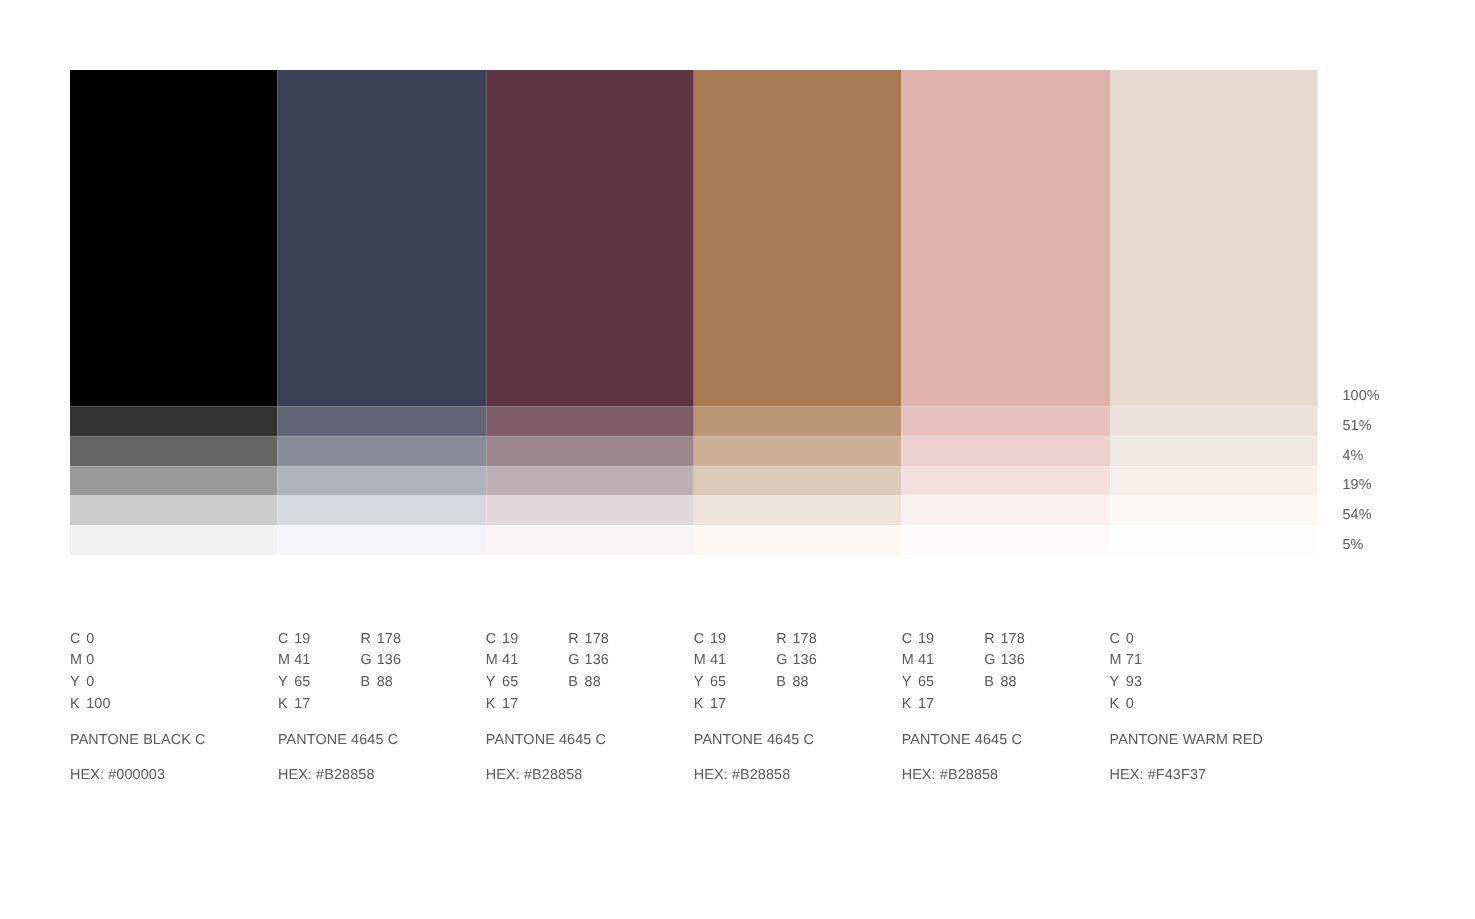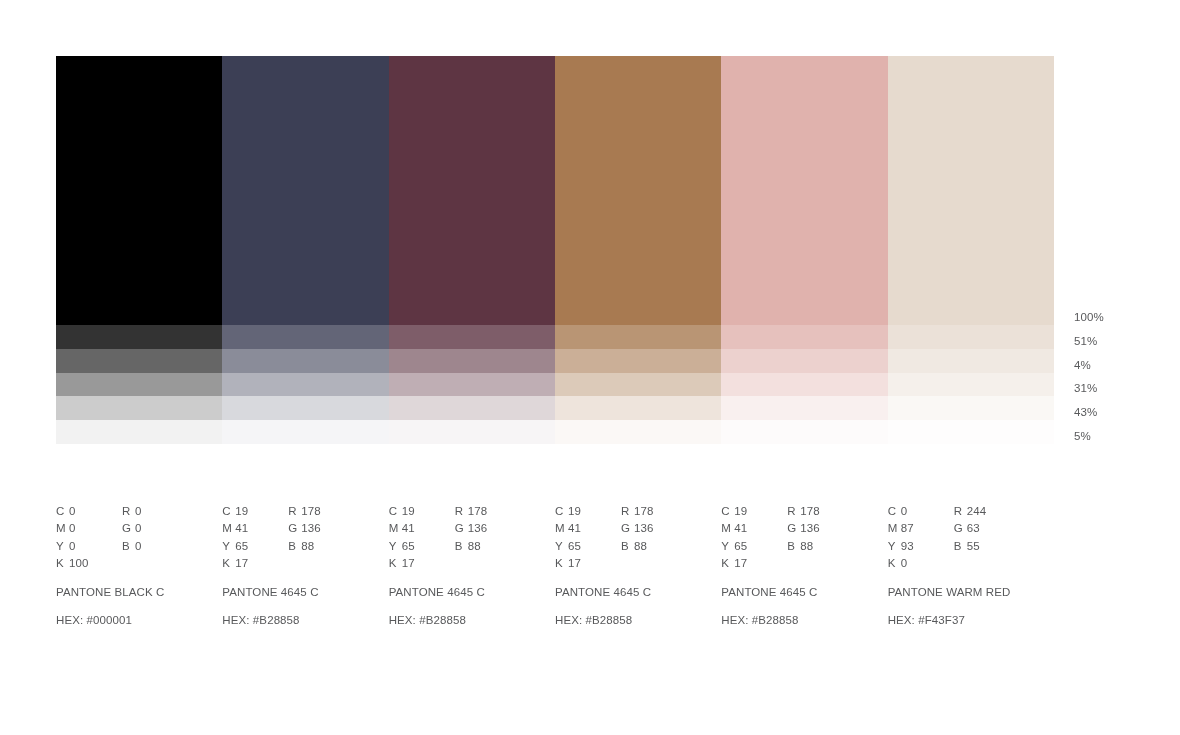--- a/index.html
+++ b/index.html
@@ -145,42 +145,37 @@
       <div class="tint-cell band" style="background: rgb(245, 240, 235);"></div>
       <div class="tint-cell band" style="background: rgb(250, 248, 245);"></div>
       <div class="tint-cell band" style="background: rgb(254, 253, 253);"></div>
     </div>
   </div>
 
 <div id="percent-scale">
     <div class="percent-label">100%</div>
     <div class="percent-label">51%</div>
     <div class="percent-label">4%</div>
-    <div class="percent-label">31%</div>
-    <div class="percent-label">43%</div>
+    <div class="percent-label">19%</div>
+    <div class="percent-label">54%</div>
     <div class="percent-label">5%</div>
   </div>
 
 <div id="spec-row">
     <div class="spec-block">
       <div class="values-grid">
         <div class="cmyk-col">
           <div class="value-line"><span class="value-key">C</span><span>0</span></div>
           <div class="value-line"><span class="value-key">M</span><span>0</span></div>
           <div class="value-line"><span class="value-key">Y</span><span>0</span></div>
           <div class="value-line"><span class="value-key">K</span><span>100</span></div>
         </div>
-        <div class="rgb-col">
-          <div class="value-line"><span class="value-key">R</span><span>0</span></div>
-          <div class="value-line"><span class="value-key">G</span><span>0</span></div>
-          <div class="value-line"><span class="value-key">B</span><span>0</span></div>
-        </div>
       </div>
       <div class="pantone-name">PANTONE BLACK C</div>
-      <div class="hex-value">HEX: #000001</div>
+      <div class="hex-value">HEX: #000003</div>
     </div>
     <div class="spec-block">
       <div class="values-grid">
         <div class="cmyk-col">
           <div class="value-line"><span class="value-key">C</span><span>19</span></div>
           <div class="value-line"><span class="value-key">M</span><span>41</span></div>
           <div class="value-line"><span class="value-key">Y</span><span>65</span></div>
           <div class="value-line"><span class="value-key">K</span><span>17</span></div>
         </div>
         <div class="rgb-col">
@@ -240,26 +235,21 @@
           <div class="value-line"><span class="value-key">B</span><span>88</span></div>
         </div>
       </div>
       <div class="pantone-name">PANTONE 4645 C</div>
       <div class="hex-value">HEX: #B28858</div>
     </div>
     <div class="spec-block">
       <div class="values-grid">
         <div class="cmyk-col">
           <div class="value-line"><span class="value-key">C</span><span>0</span></div>
-          <div class="value-line"><span class="value-key">M</span><span>87</span></div>
+          <div class="value-line"><span class="value-key">M</span><span>71</span></div>
           <div class="value-line"><span class="value-key">Y</span><span>93</span></div>
           <div class="value-line"><span class="value-key">K</span><span>0</span></div>
         </div>
-        <div class="rgb-col">
-          <div class="value-line"><span class="value-key">R</span><span>244</span></div>
-          <div class="value-line"><span class="value-key">G</span><span>63</span></div>
-          <div class="value-line"><span class="value-key">B</span><span>55</span></div>
-        </div>
       </div>
       <div class="pantone-name">PANTONE WARM RED</div>
       <div class="hex-value">HEX: #F43F37</div>
     </div>
   </div>
 
 </body></html>

